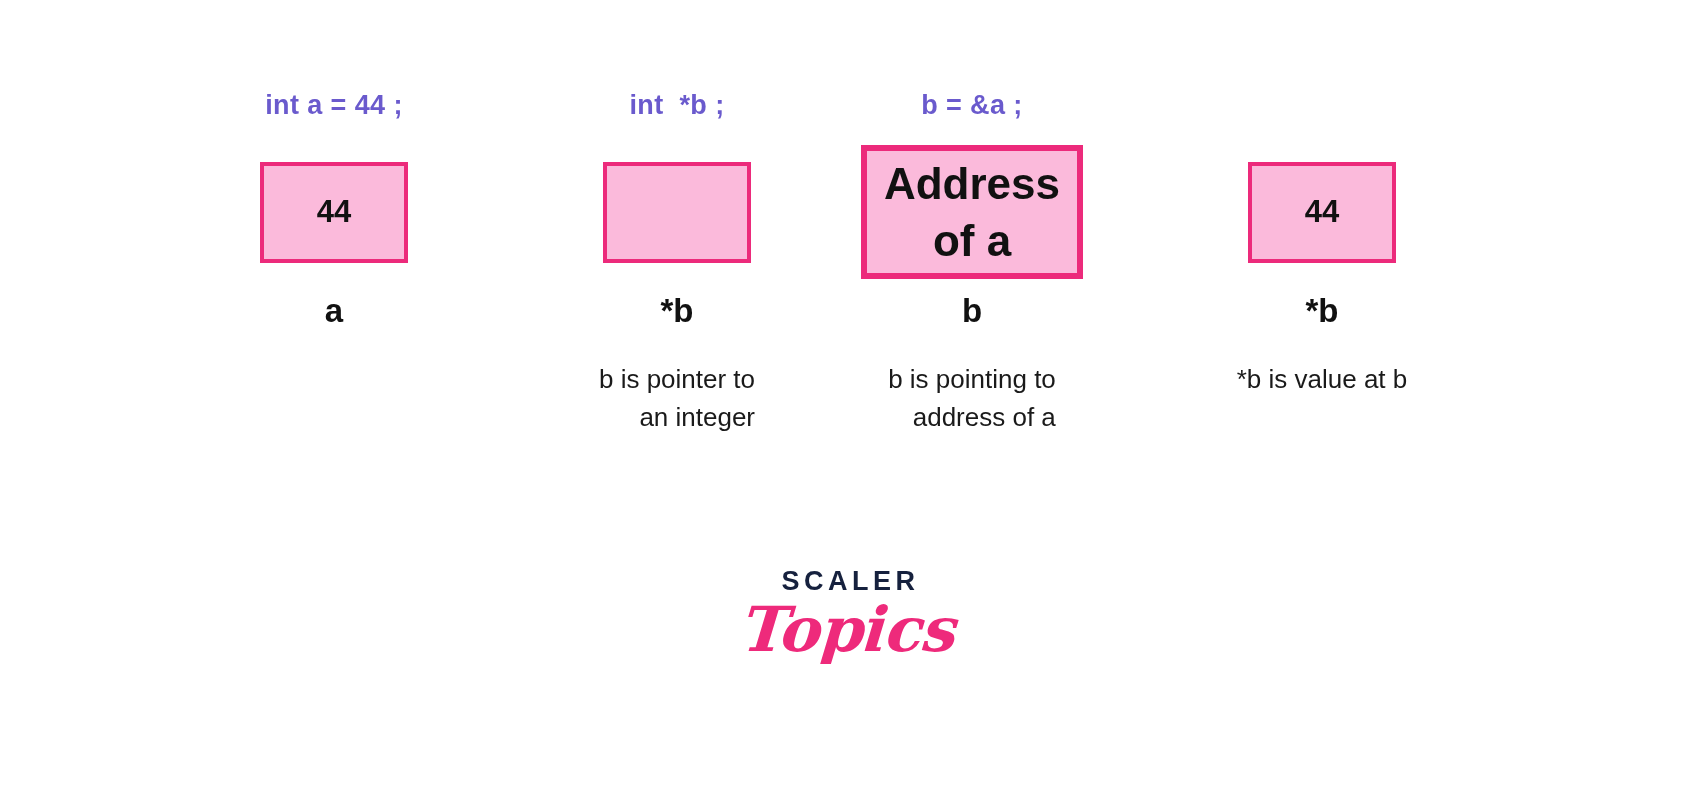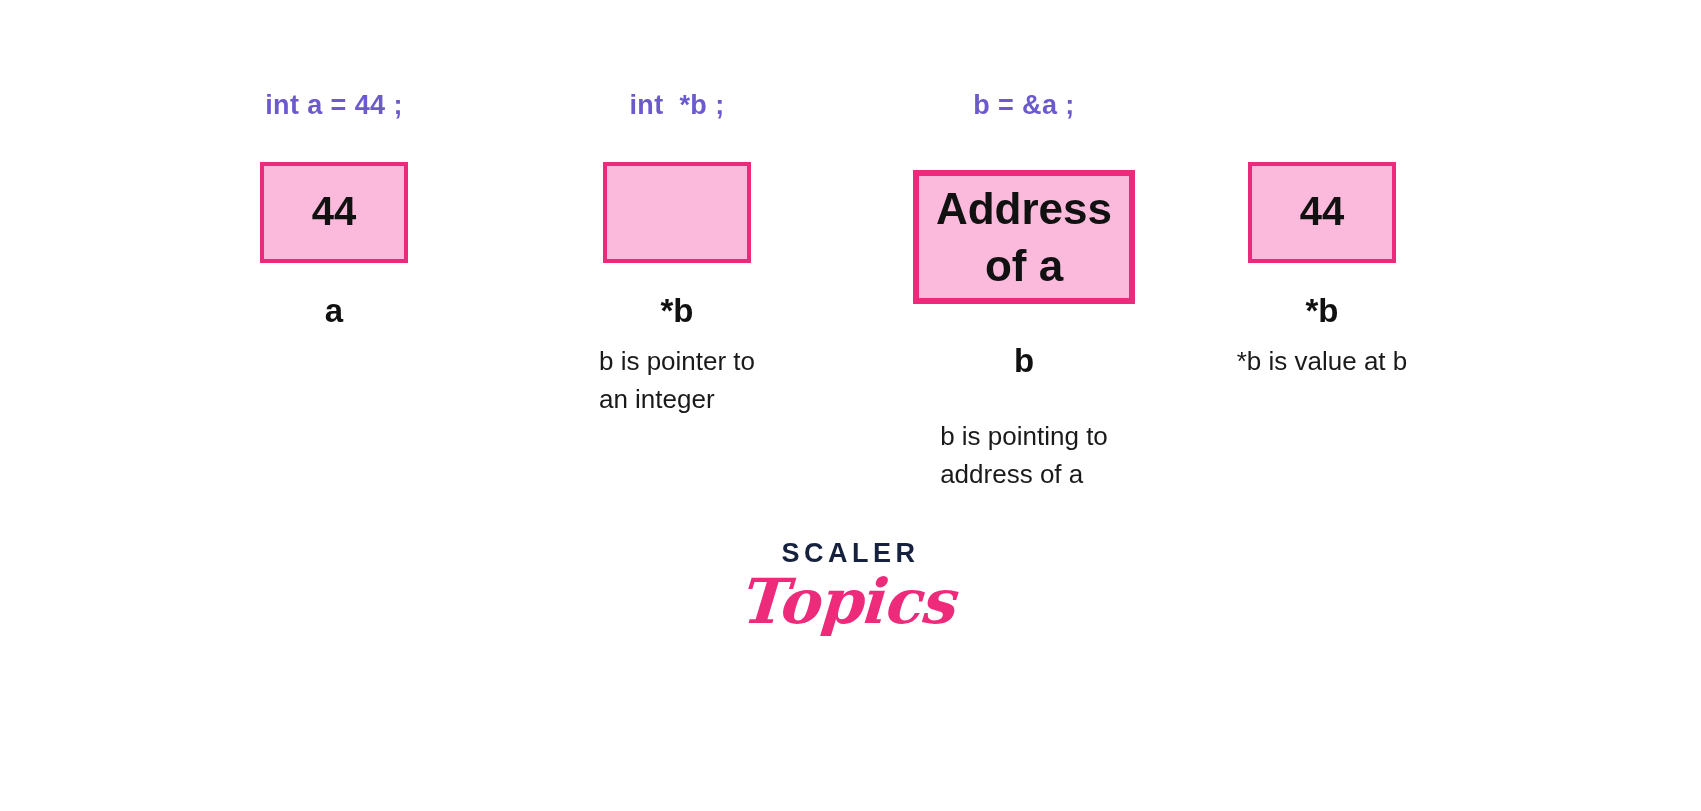--- a/index.html
+++ b/index.html
@@ -59,21 +59,21 @@
     box-sizing: border-box;
     width: 148px;
     height: 101px;
     background: #fbbadb;
     border: 4px solid #ec2a7b;
     display: flex;
     flex-direction: column;
     align-items: center;
     justify-content: center;
     color: #111111;
-    font-size: 40px;
+    font-size: 31px;
     font-weight: bold;
     line-height: 1.18;
   }
   .mem-box.big {
     width: 222px;
     height: 134px;
     border-width: 6px;
     font-size: 44px;
     line-height: 1.3;
   }
@@ -90,25 +90,25 @@
     color: #111111;
     font-size: 33px;
     font-weight: bold;
     line-height: 1;
     margin-top: 8px;
     height: 36px;
   }
 
   
   .caption {
-    margin-top: 12px;
+    margin-top: 30px;
     color: #1a1a1a;
     font-size: 26px;
     line-height: 1.48;
-    text-align: left;
+    text-align: right;
     max-width: 270px;
   }
   .caption .cap-line {
     display: block;
     white-space: nowrap;
   }
 
   
   #logo {
     position: absolute;
@@ -118,20 +118,21 @@
     display: flex;
     flex-direction: column;
     align-items: center;
   }
   #logo .logo-word {
     color: #16213e;
     font-size: 27px;
     font-weight: bold;
     letter-spacing: 4.5px;
     line-height: 1;
+    margin-top: 28px;
   }
   #logo .logo-script {
     color: #ee2a7b;
     font-family: "DejaVu Serif", serif;
     font-style: italic;
     font-weight: bold;
     font-size: 62px;
     line-height: 1.05;
     margin-top: 2px;
     transform: skewX(-6deg);
@@ -161,21 +162,21 @@
         <span class="box-line"></span>
       </div>
     </div>
     <div class="var-name">*b</div>
     <div class="caption">
       <span class="cap-line">b is pointer to</span>
       <span class="cap-line">an integer</span>
     </div>
   </div>
 
-  <div class="column" style="left:874px;gap:25px;">
+  <div class="column" style="left:822px;">
     <div class="code-label">b = &amp;a ;</div>
     <div class="box-slot">
       <div class="mem-box big">
         <span class="box-line">Address</span>
         <span class="box-line">of a</span>
       </div>
     </div>
     <div class="var-name">b</div>
     <div class="caption">
       <span class="cap-line">b is pointing to</span>

